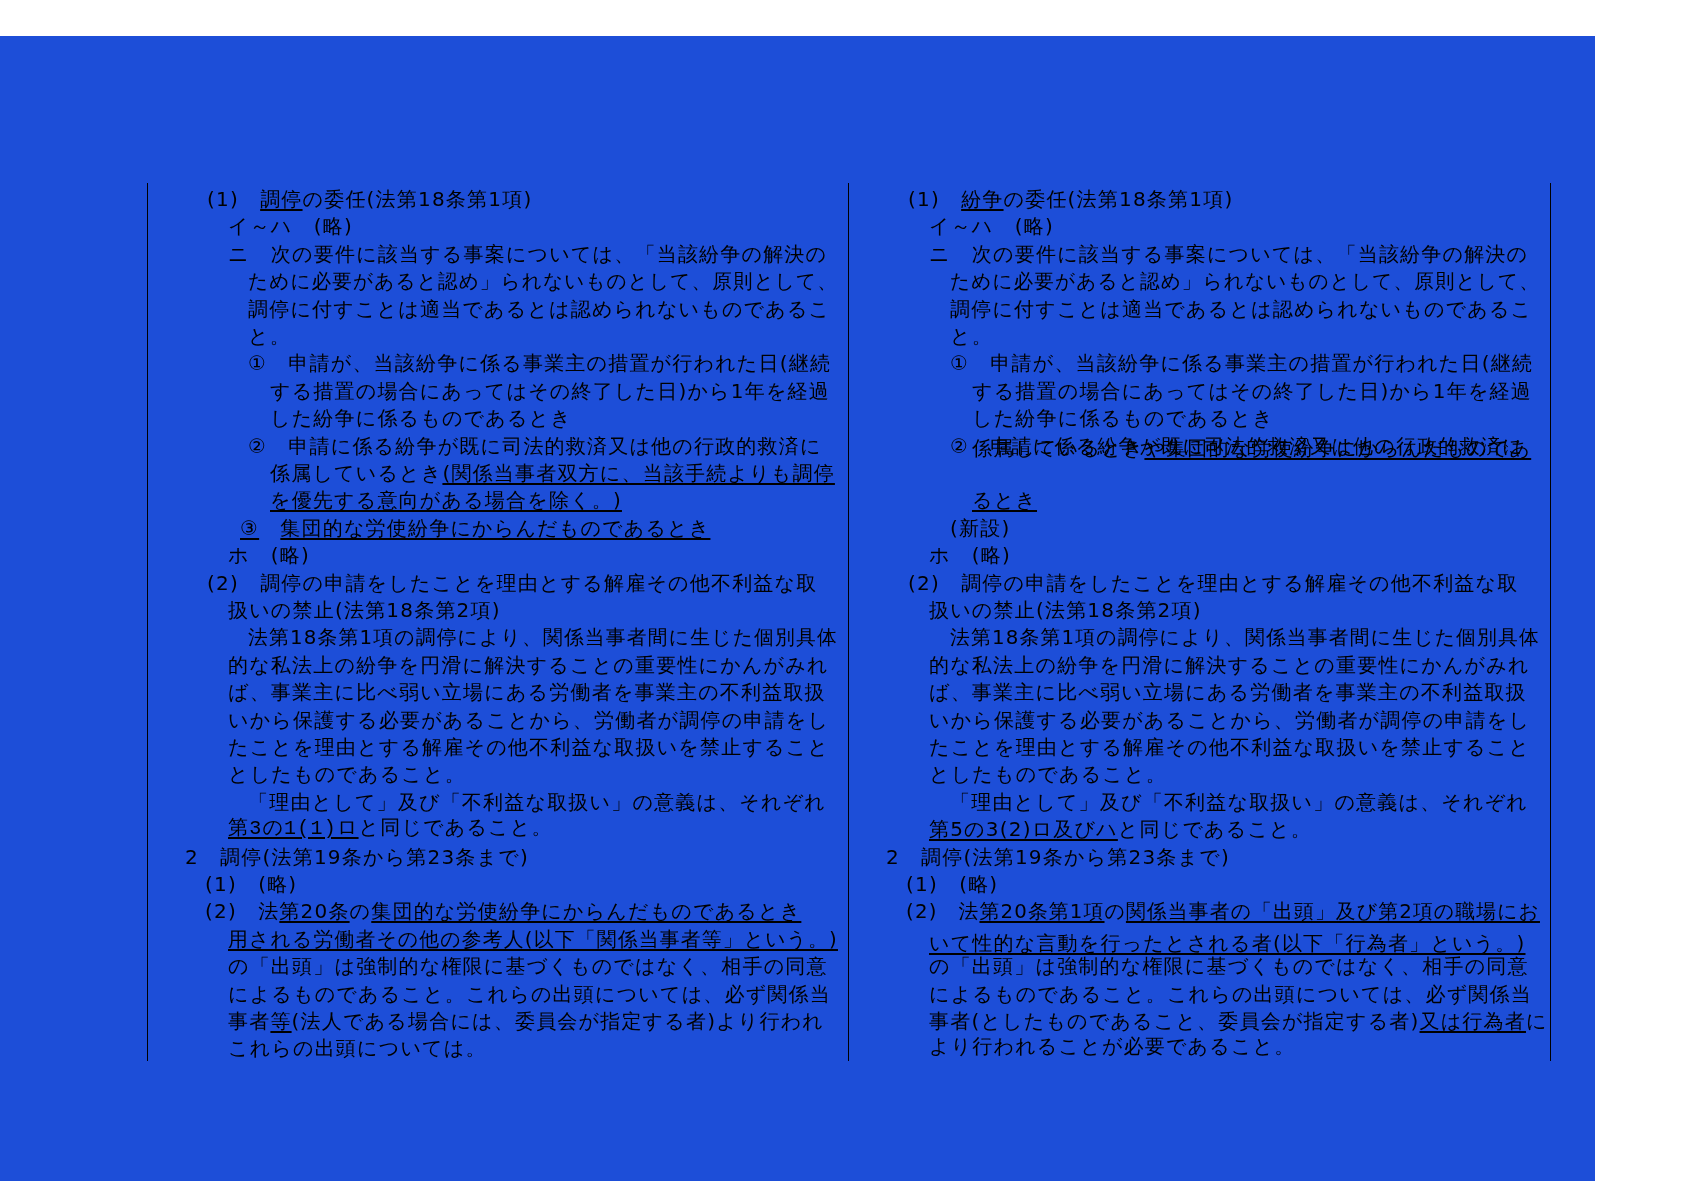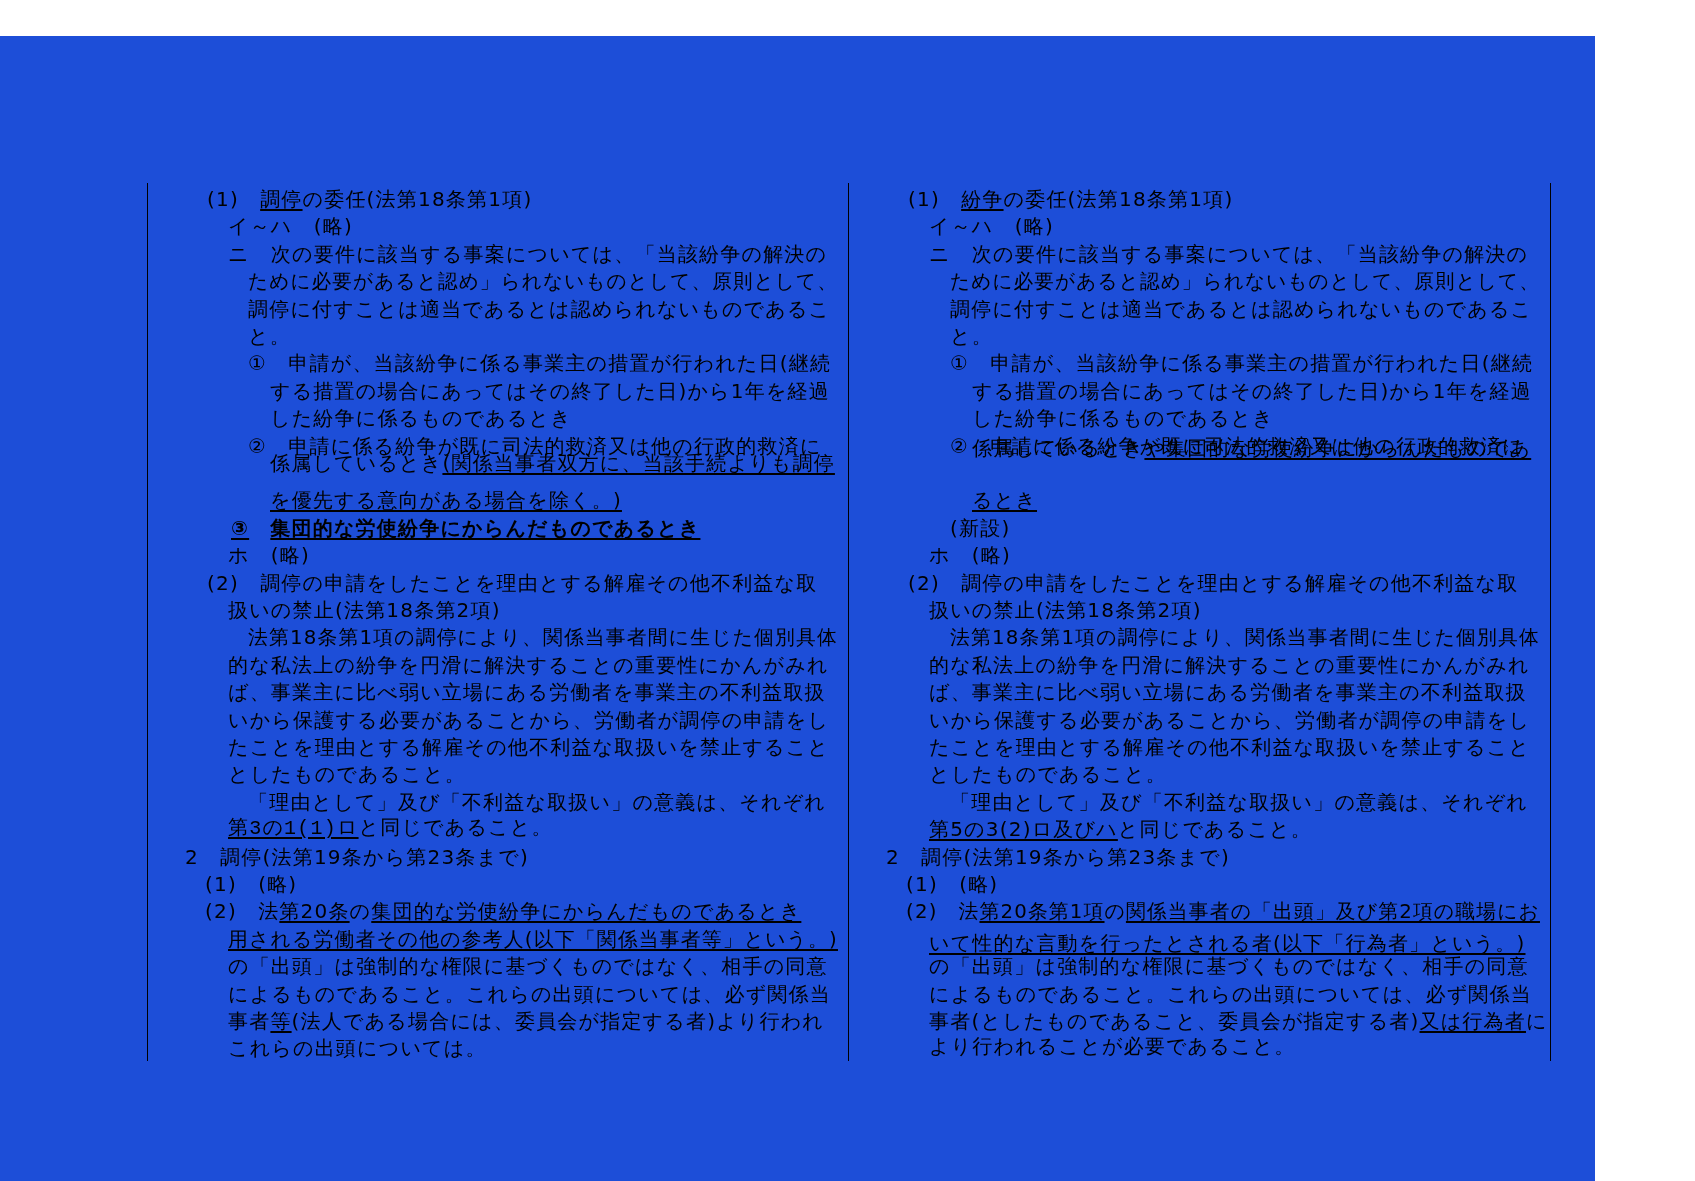--- a/index.html
+++ b/index.html
@@ -24,23 +24,23 @@
       <div class="line" style="left: 207px; top: 150px;"><span class="seg">(1)　</span><span class="seg u">調停</span><span class="seg">の委任(法第18条第1項)</span></div>
       <div class="line" style="left: 228px; top: 177px;"><span class="seg">イ～ハ　(略)</span></div>
       <div class="line" style="left: 228px; top: 205px;"><span class="seg">ニ　次の要件に該当する事案については、「当該紛争の解決の</span></div>
       <div class="line" style="left: 248px; top: 232px; transform-origin: left center; transform: scaleX(0.9785);"><span class="seg">ために必要があると認め」られないものとして、原則として、</span></div>
       <div class="line" style="left: 248px; top: 260px;"><span class="seg">調停に付すことは適当であるとは認められないものであるこ</span></div>
       <div class="line" style="left: 248px; top: 287px;"><span class="seg">と。</span></div>
       <div class="line" style="left: 248px; top: 314px;"><span class="seg">①　申請が、当該紛争に係る事業主の措置が行われた日(継続</span></div>
       <div class="line" style="left: 270px; top: 342px;"><span class="seg">する措置の場合にあってはその終了した日)から1年を経過</span></div>
       <div class="line" style="left: 270px; top: 369px;"><span class="seg">した紛争に係るものであるとき</span></div>
       <div class="line" style="left: 248px; top: 397px;"><span class="seg">②　申請に係る紛争が既に司法的救済又は他の行政的救済に</span></div>
-      <div class="line" style="left: 270px; top: 414px;"><span class="seg">係属しているとき</span><span class="seg u">(関係当事者双方に、当該手続よりも調停</span></div>
+      <div class="line" style="left: 270px; top: 424px;"><span class="seg">係属しているとき</span><span class="seg u">(関係当事者双方に、当該手続よりも調停</span></div>
       <div class="line" style="left: 270px; top: 451px;"><span class="seg u">を優先する意向がある場合を除く。)</span></div>
-      <div class="line" style="left: 231px; top: 479px; font-weight: bold;"><span class="seg u">③</span><span class="seg">　</span><span class="seg u">集団的な労使紛争にからんだものであるとき</span></div>
+      <div class="line" style="left: 240px; top: 479px;"><span class="seg u">③</span><span class="seg">　</span><span class="seg u">集団的な労使紛争にからんだものであるとき</span></div>
       <div class="line" style="left: 228px; top: 506px;"><span class="seg">ホ　(略)</span></div>
       <div class="line" style="left: 207px; top: 534px;"><span class="seg">(2)　調停の申請をしたことを理由とする解雇その他不利益な取</span></div>
       <div class="line" style="left: 228px; top: 561px;"><span class="seg">扱いの禁止(法第18条第2項)</span></div>
       <div class="line" style="left: 248px; top: 588px; transform-origin: left center; transform: scaleX(0.9895);"><span class="seg">法第18条第1項の調停により、関係当事者間に生じた個別具体</span></div>
       <div class="line" style="left: 228px; top: 616px;"><span class="seg">的な私法上の紛争を円滑に解決することの重要性にかんがみれ</span></div>
       <div class="line" style="left: 228px; top: 643px;"><span class="seg">ば、事業主に比べ弱い立場にある労働者を事業主の不利益取扱</span></div>
       <div class="line" style="left: 228px; top: 671px;"><span class="seg">いから保護する必要があることから、労働者が調停の申請をし</span></div>
       <div class="line" style="left: 228px; top: 698px;"><span class="seg">たことを理由とする解雇その他不利益な取扱いを禁止すること</span></div>
       <div class="line" style="left: 228px; top: 725px;"><span class="seg">としたものであること。</span></div>
       <div class="line" style="left: 248px; top: 753px;"><span class="seg">「理由として」及び「不利益な取扱い」の意義は、それぞれ</span></div>

